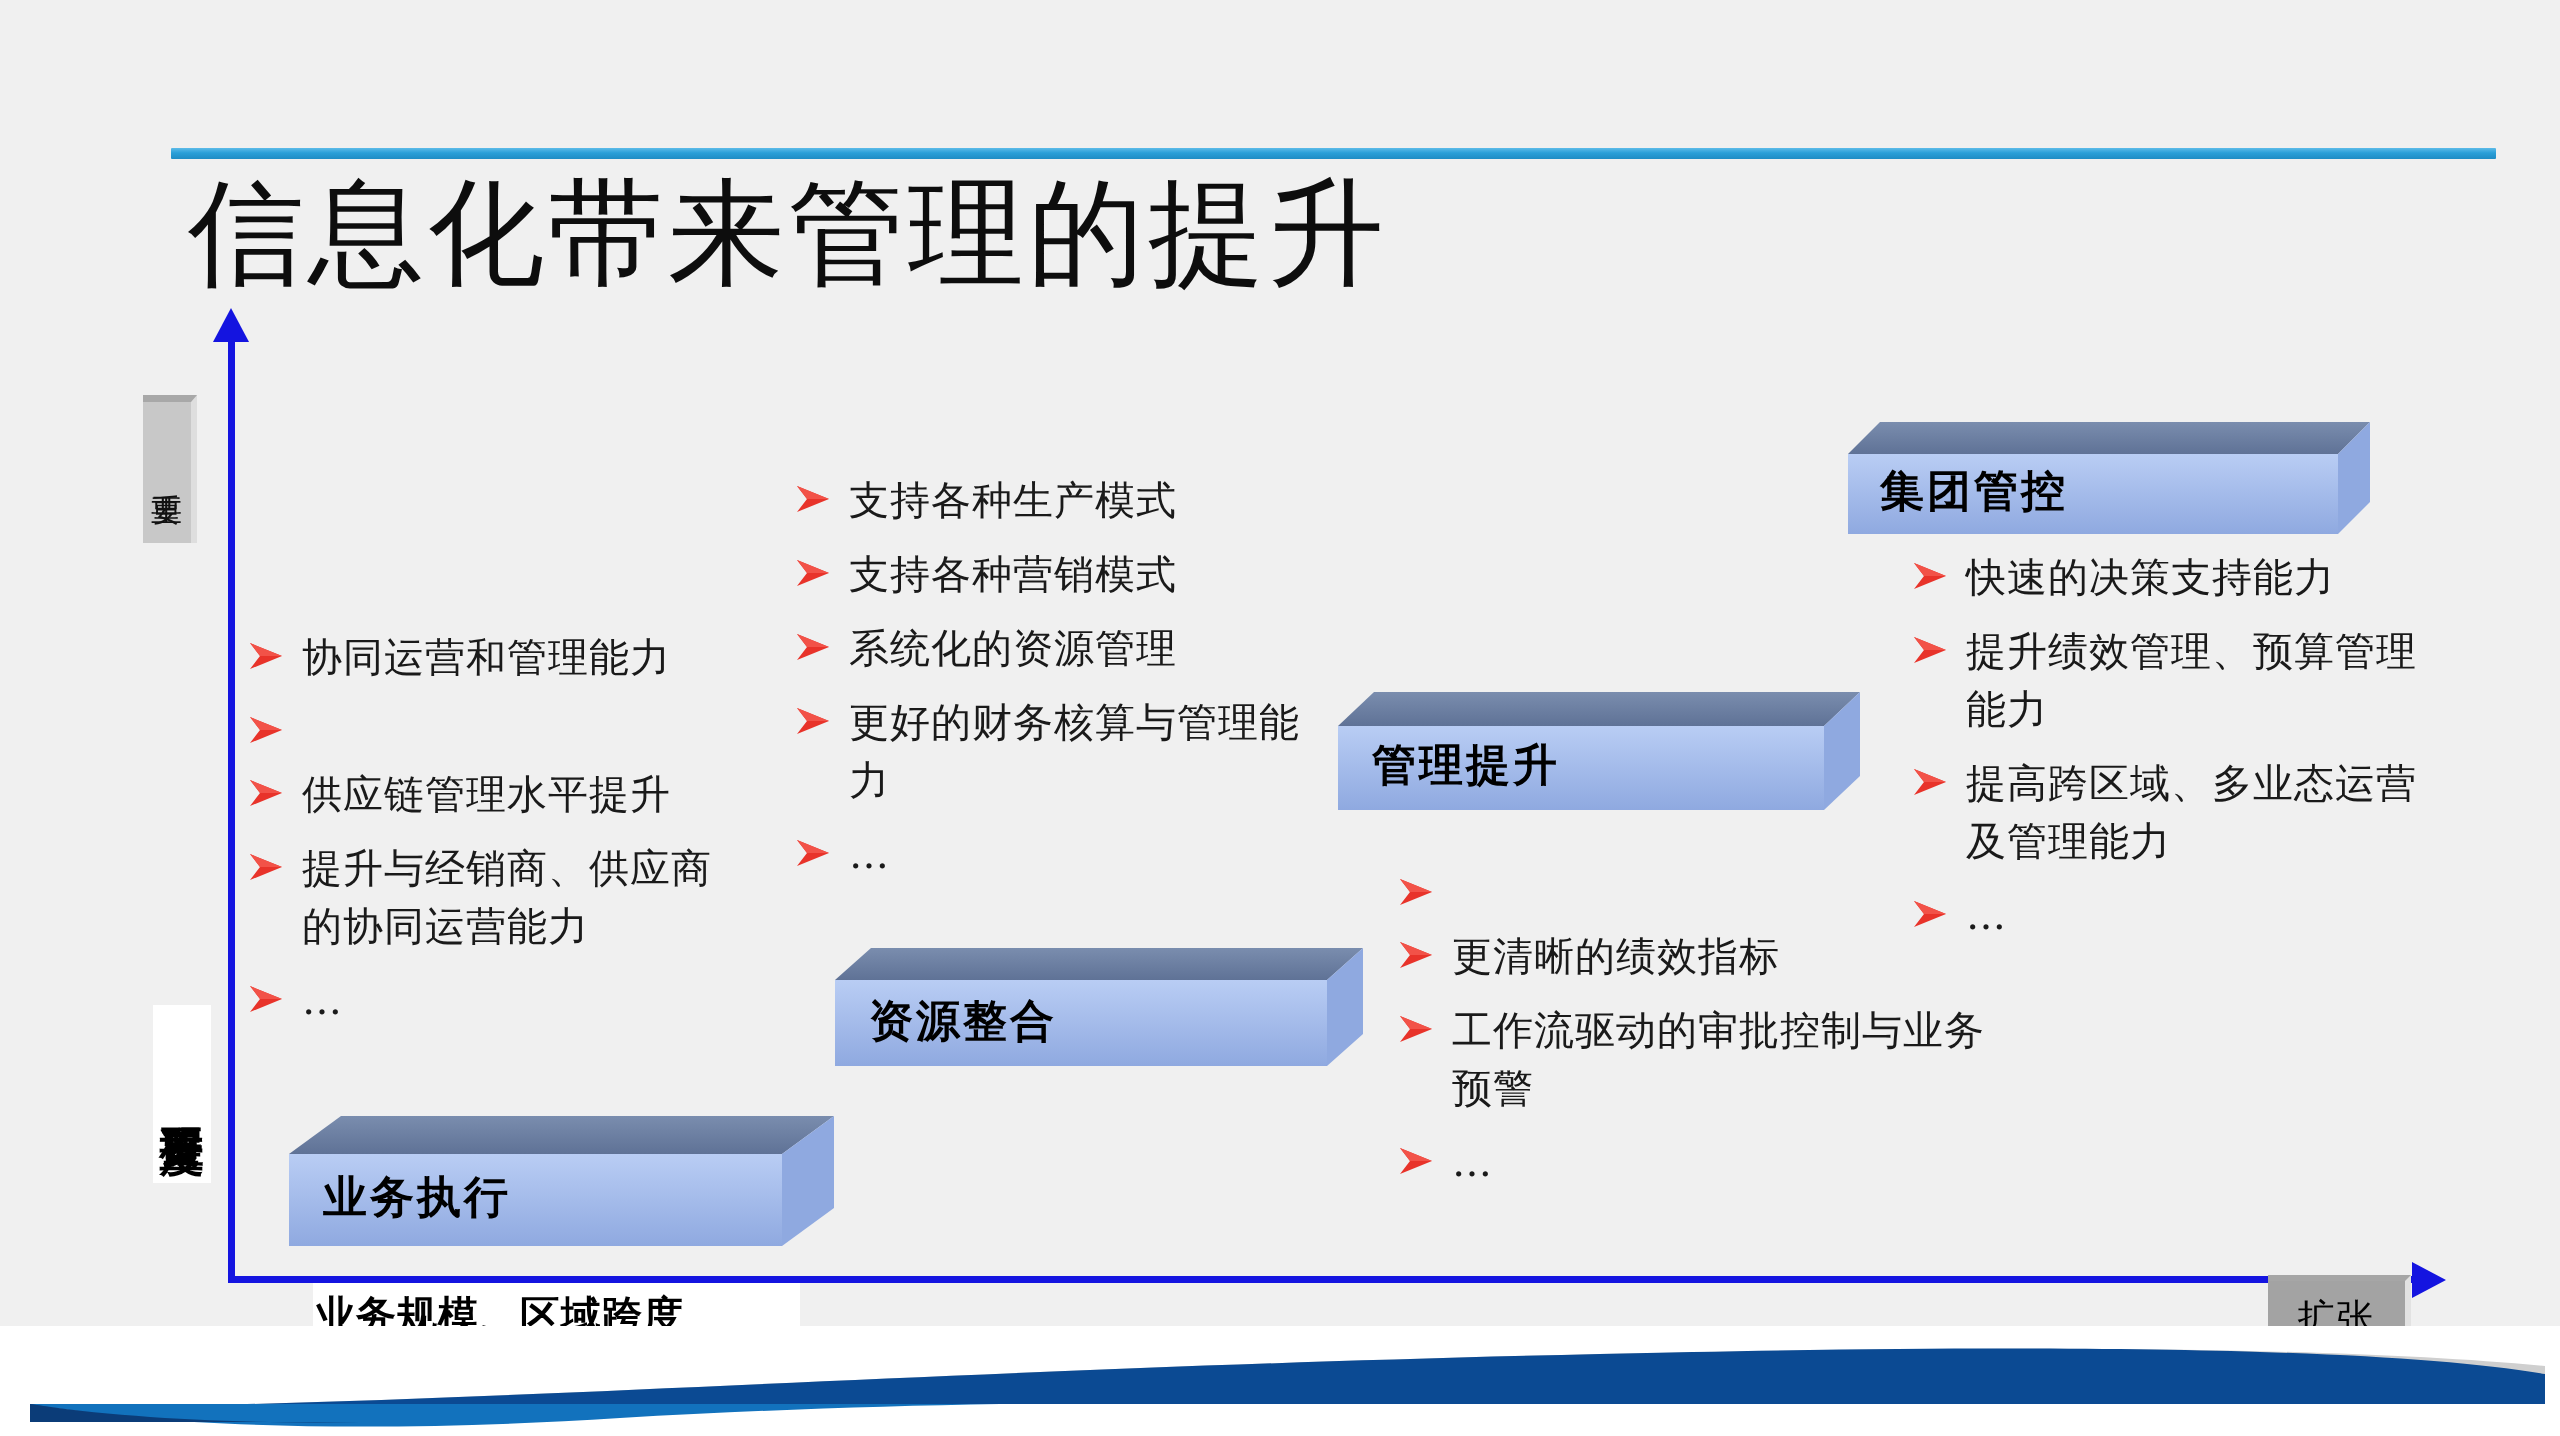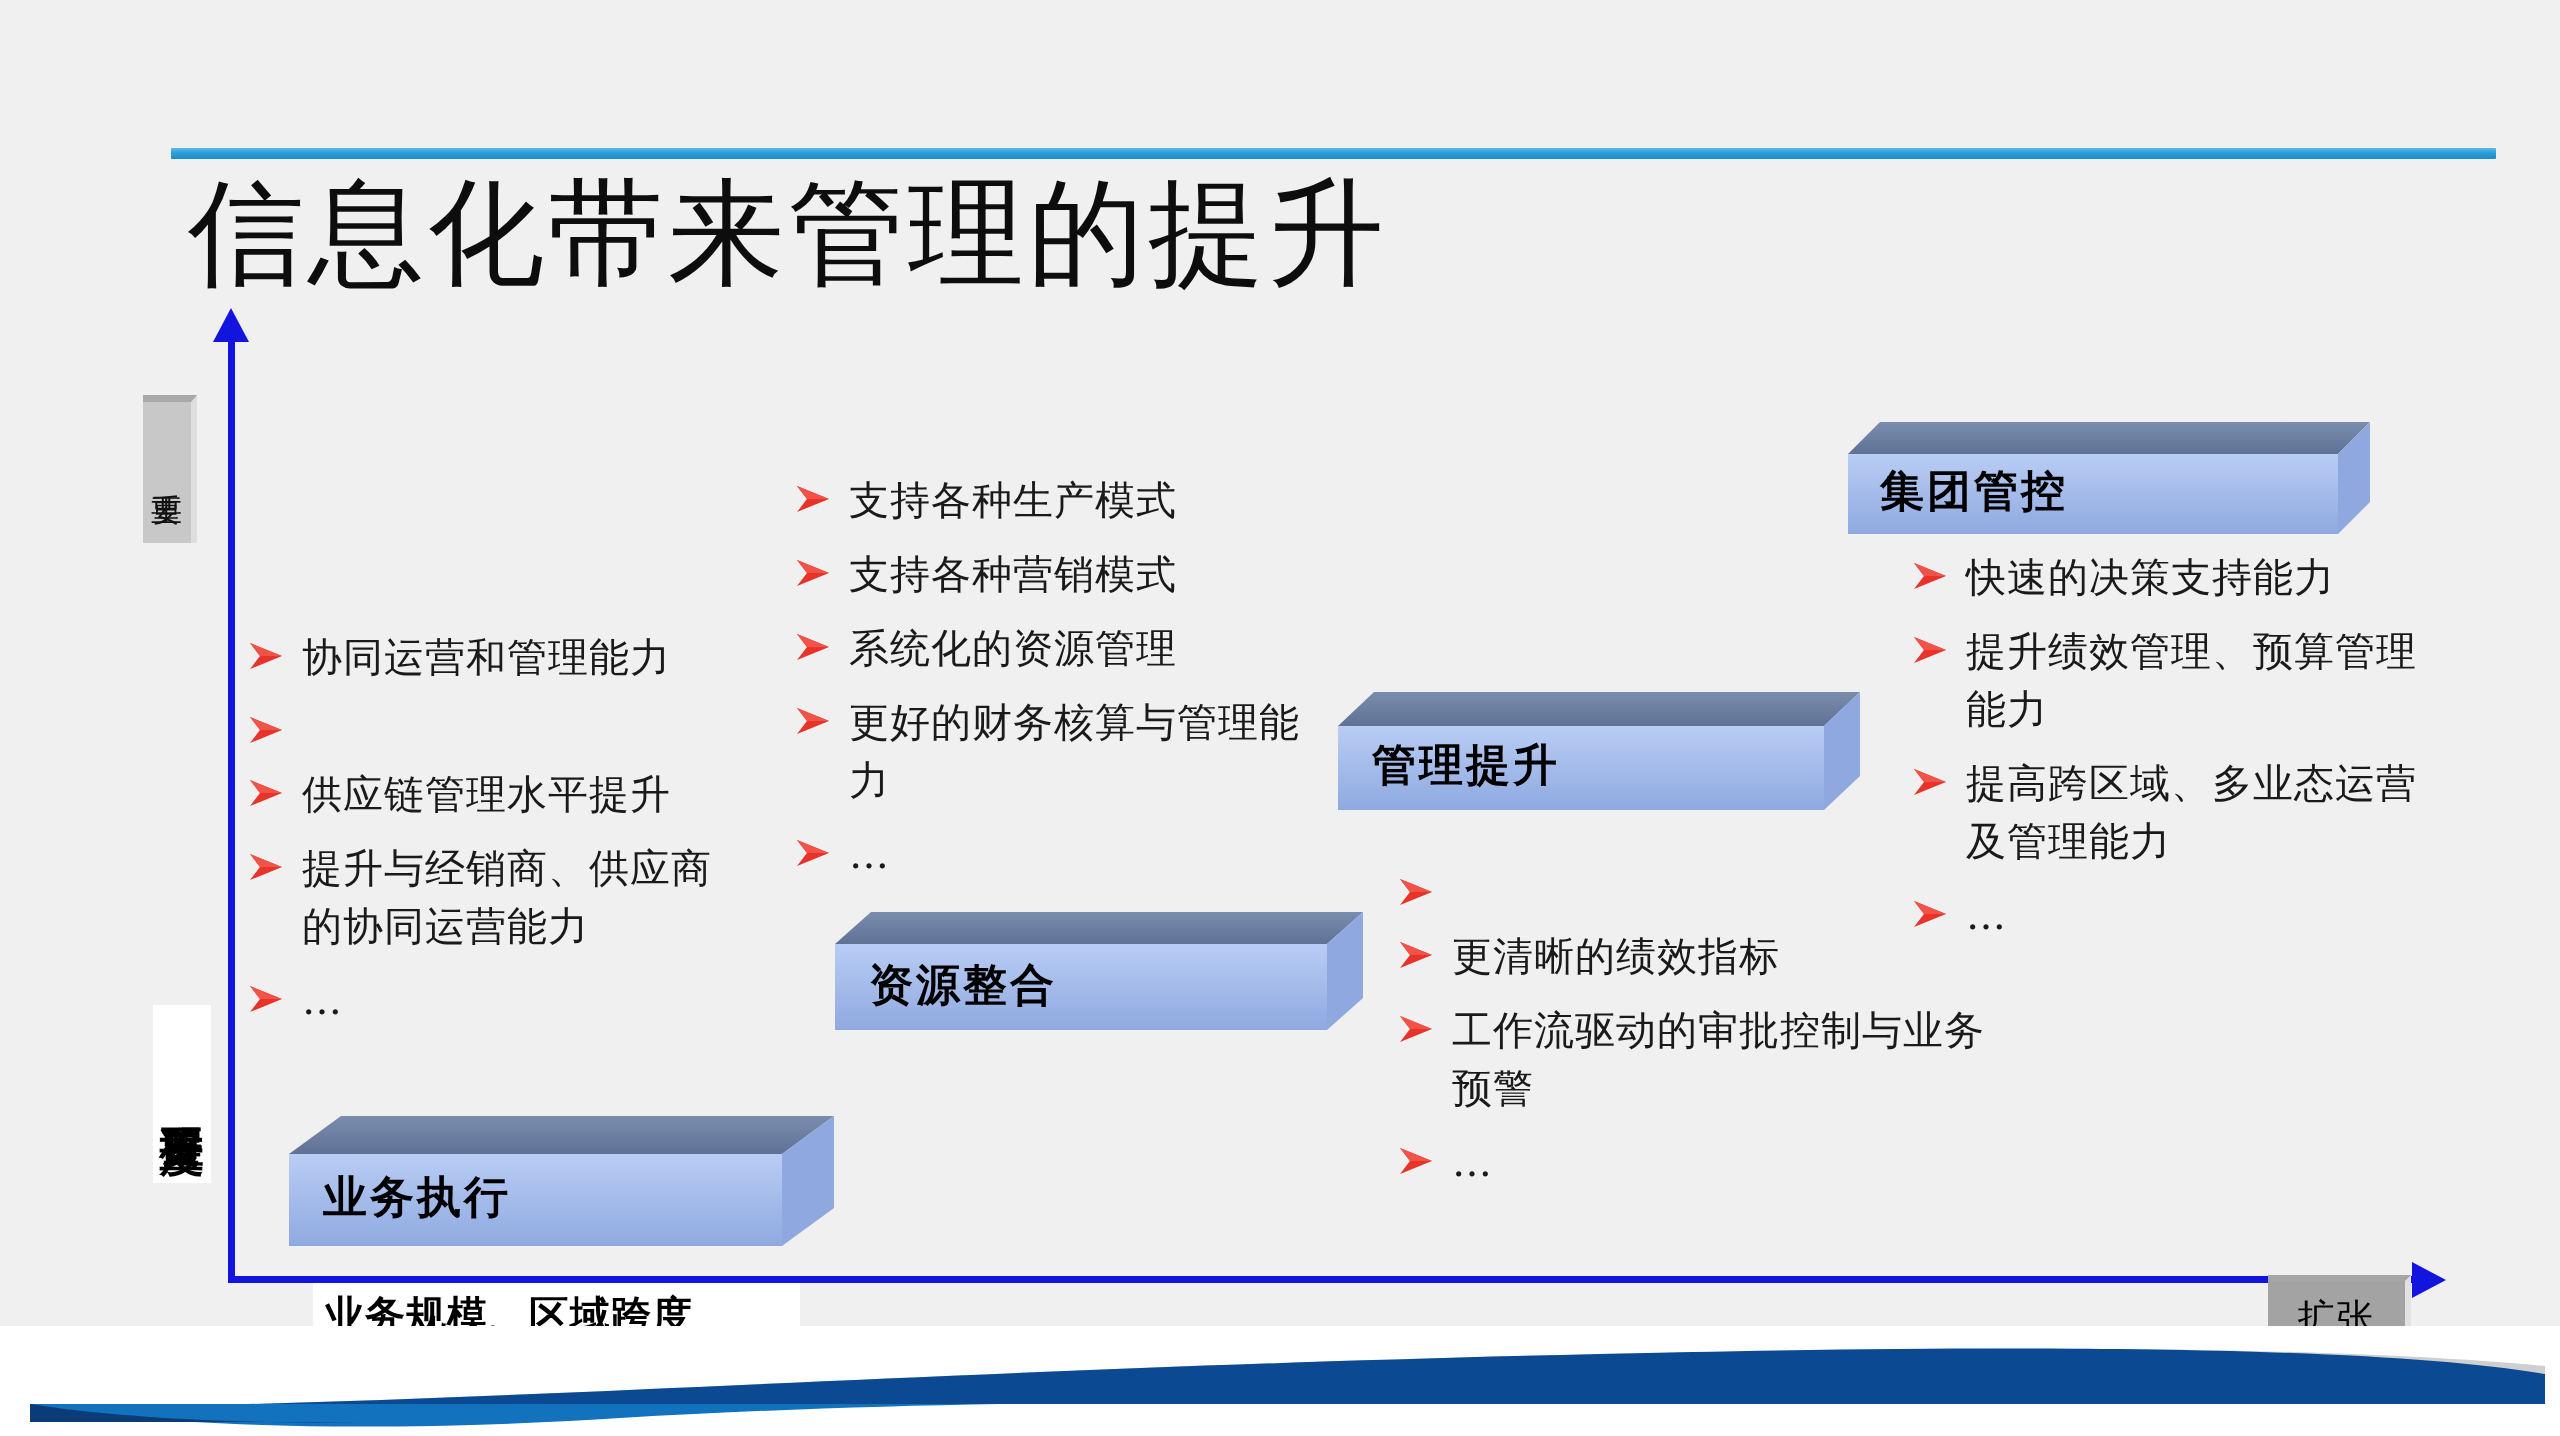--- a/index.html
+++ b/index.html
@@ -129,21 +129,21 @@
   
   #xaxis-label {
     position: absolute;
     left: 313px;
     top: 1283px;
     width: 487px;
     height: 64px;
     background: #ffffff;
     display: flex;
     align-items: center;
-    padding-left: 11px;
+    padding-left: 2px;
     box-sizing: border-box;
   }
   #xaxis-label span {
     font-size: 40px;
     font-weight: bold;
     letter-spacing: 1px;
     color: #000;
   }
 
   
@@ -257,21 +257,21 @@
           <stop offset="100%" stop-color="#5f7296"></stop>
         </linearGradient>
       </defs>
       <polygon points="0,46 52,8 545,8 493,46" fill="url(#gTop1)"></polygon>
       <polygon points="493,46 545,8 545,100 493,138" fill="#8fa9e0"></polygon>
       <rect x="0" y="46" width="493" height="92" fill="url(#gFace1)"></rect>
     </svg>
     <div class="slab-label" style="left:34px; top:60px;">业务执行</div>
   </div>
 
-  <div class="slab" style="left:835px; top:910px; width:460px; height:122px;">
+  <div class="slab" style="left:835px; top:946px; width:460px; height:122px;">
     <svg width="528" height="122" viewBox="0 0 528 122">
       <defs>
         <linearGradient id="gFace2" x1="0" y1="0" x2="0" y2="1">
           <stop offset="0%" stop-color="#b9cdf4"></stop>
           <stop offset="100%" stop-color="#8fa9e0"></stop>
         </linearGradient>
         <linearGradient id="gTop2" x1="0" y1="0" x2="0" y2="1">
           <stop offset="0%" stop-color="#7a8dae"></stop>
           <stop offset="100%" stop-color="#5f7296"></stop>
         </linearGradient>

